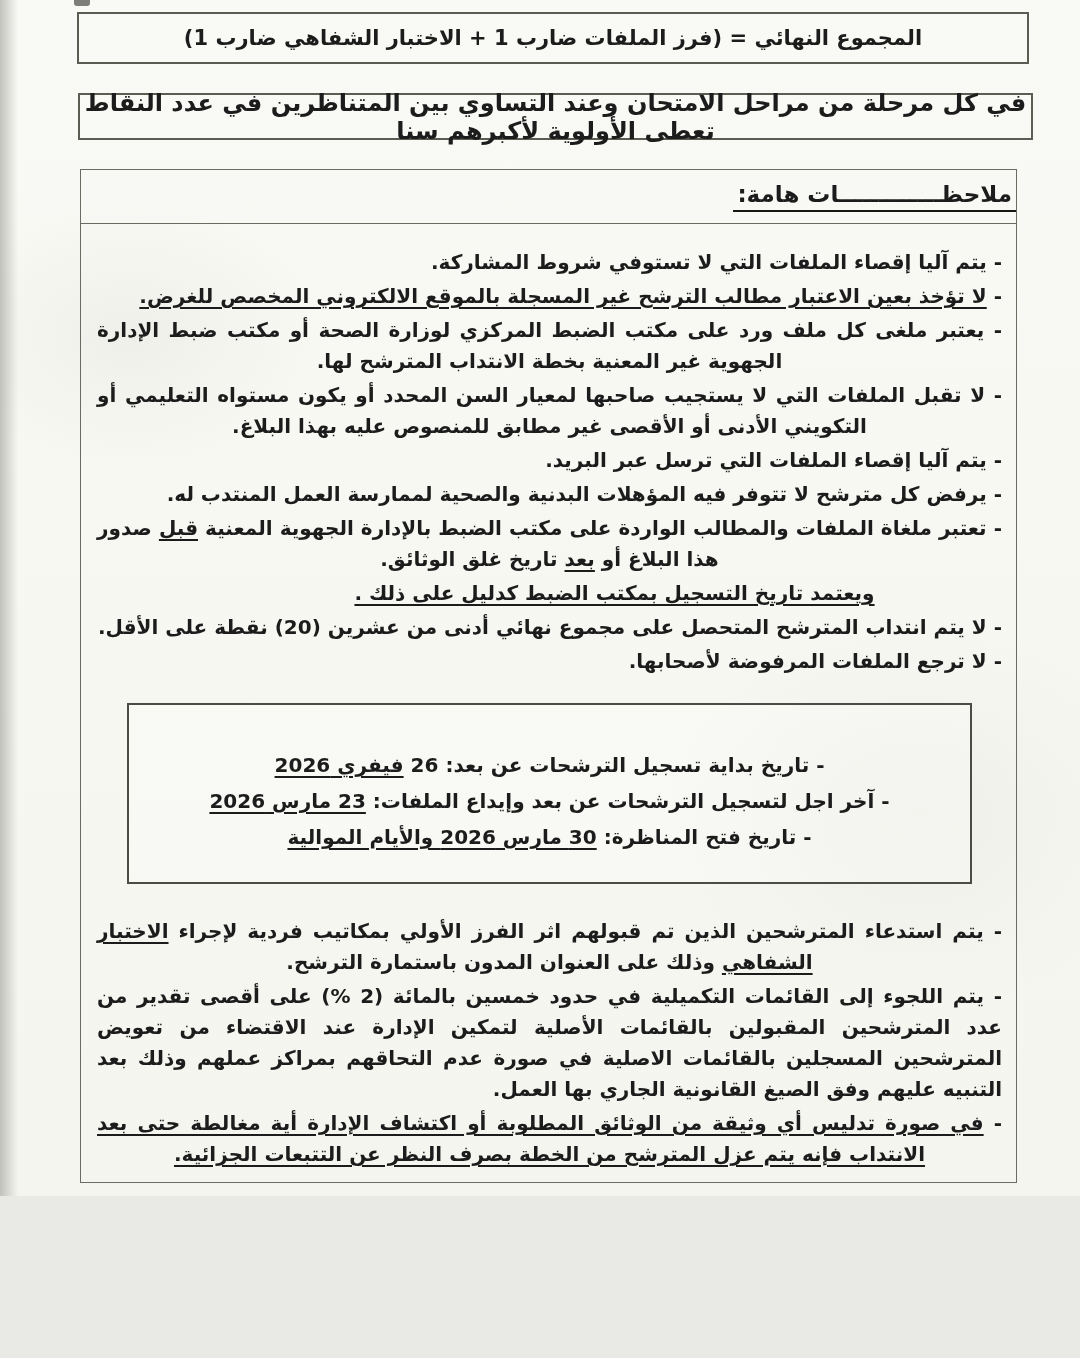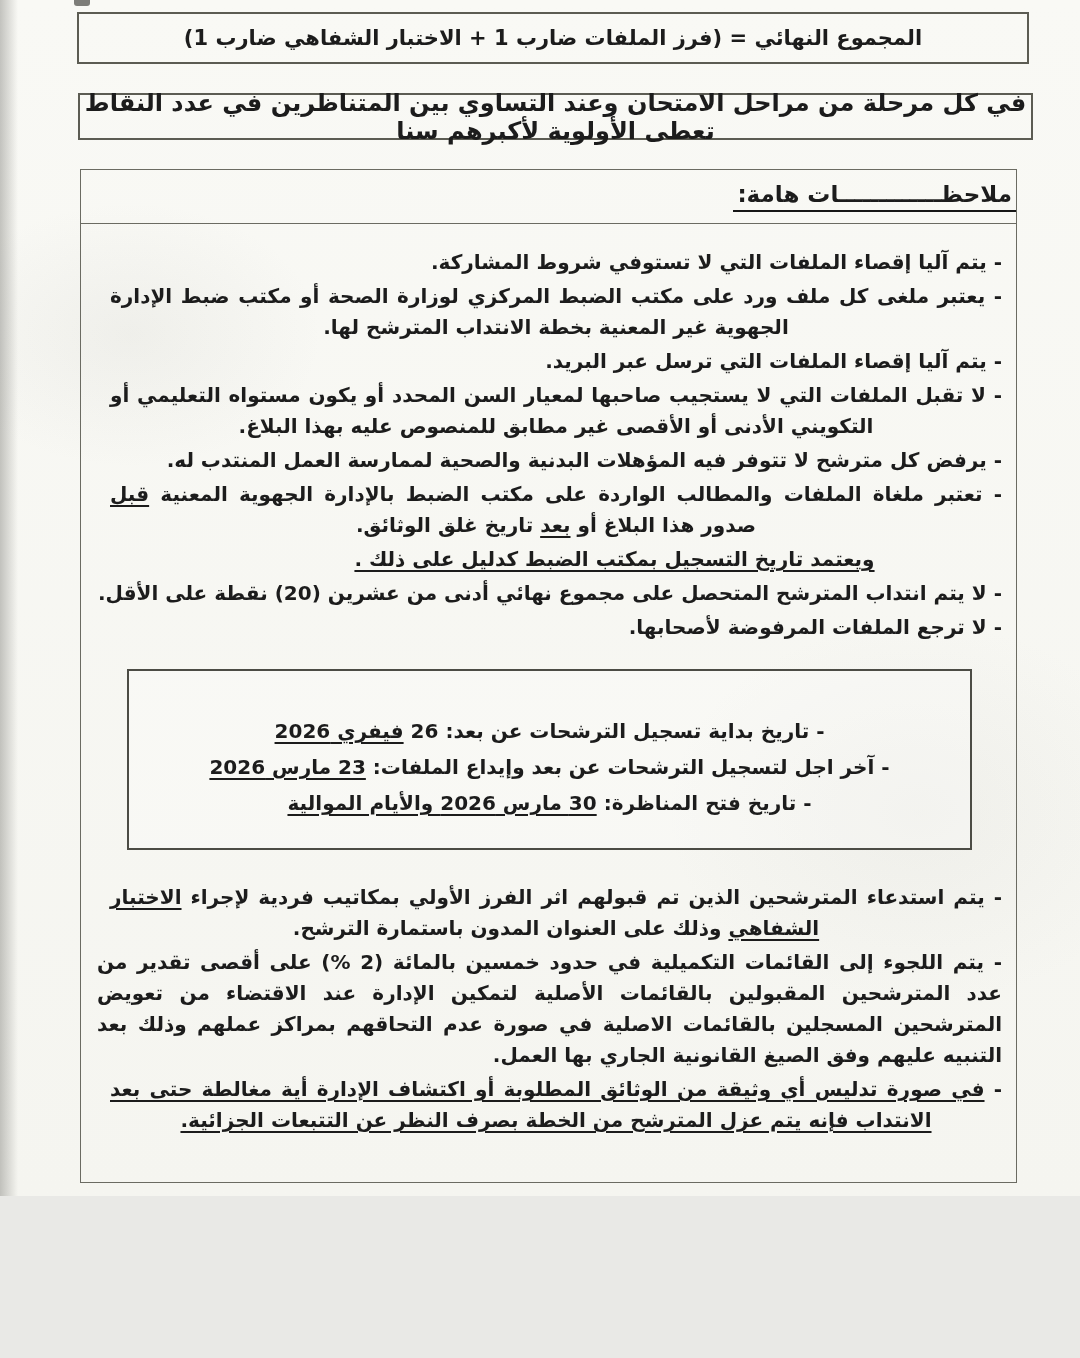--- a/index.html
+++ b/index.html
@@ -32,21 +32,21 @@
   }
   .notes-header { height:53px; border-bottom:1.6px solid #6b6b62;
     display:flex; align-items:center; justify-content:flex-start; }
   .notes-heading { font-size:23px; font-weight:bold;
     border-bottom:2.6px solid #161616; padding:0 4px 3px 4px; }
 
   .notes-body { padding:20px 14px 0 16px; font-size:20px; font-weight:bold;
     line-height:1.55; overflow:hidden; }
   .note { margin:3px 0; text-align:right; }
   .note.wrap { text-align:justify; }
-  .note.wrap-center { text-align:justify; text-align-last:center;margin-left:13px; }
+  .note.wrap-center { text-align:justify; text-align-last:center; }
   .note.center { text-align:center; padding-left:130px; }
   .u { text-decoration:underline; text-decoration-thickness:2px; text-underline-offset:4px; }
 
   .dates-box {
     width:845px; margin:26px auto 32px; border:2px solid #4c4c45;
     box-sizing:border-box; padding:40px 26px 24px; text-align:center;
     background:rgba(255,255,255,.25);
   }
   .date-line { margin:5px 0; font-size:20px; font-weight:bold; direction:rtl; }
 
@@ -70,26 +70,27 @@
 
   <div class="main-box">
     <div class="notes-header">
       <span class="notes-heading">ملاحظـــــــــــــات هامة:</span>
     </div>
 
     <div class="notes-body">
 
       <p class="note"><span>- يتم آليا إقصاء الملفات التي لا تستوفي شروط المشاركة.</span></p>
 
+      <p class="note"><span>- </span><span class="u">لا تؤخذ بعين الاعتبار مطالب الترشح غير المسجلة بالموقع الالكتروني المخصص للغرض.</span></p>
 
       <p class="note wrap-center"><span>- يعتبر ملغى كل ملف ورد على مكتب الضبط المركزي لوزارة الصحة أو مكتب ضبط الإدارة الجهوية غير المعنية بخطة الانتداب المترشح لها.</span></p>
 
+      <p class="note wrap-center"><span>- لا تقبل الملفات التي لا يستجيب صاحبها لمعيار السن المحدد أو يكون مستواه التعليمي أو التكويني الأدنى أو الأقصى غير مطابق للمنصوص عليه بهذا البلاغ.</span></p>
+
       <p class="note"><span>- يتم آليا إقصاء الملفات التي ترسل عبر البريد.</span></p>
-
-      <p class="note wrap-center"><span>- لا تقبل الملفات التي لا يستجيب صاحبها لمعيار السن المحدد أو يكون مستواه التعليمي أو التكويني الأدنى أو الأقصى غير مطابق للمنصوص عليه بهذا البلاغ.</span></p>
 
       <p class="note"><span>- يرفض كل مترشح لا تتوفر فيه المؤهلات البدنية والصحية لممارسة العمل المنتدب له.</span></p>
 
 
       <p class="note wrap-center"><span>- تعتبر ملغاة الملفات والمطالب الواردة على مكتب الضبط بالإدارة الجهوية المعنية </span><span class="u">قبل</span><span> صدور هذا البلاغ أو </span><span class="u">بعد</span><span> تاريخ غلق الوثائق.</span></p>
 
       <p class="note center"><span class="u">ويعتمد تاريخ التسجيل بمكتب الضبط كدليل على ذلك .</span></p>
 
       <p class="note"><span>- لا يتم انتداب المترشح المتحصل على مجموع نهائي أدنى من عشرين (20) نقطة على الأقل.</span></p>
 

